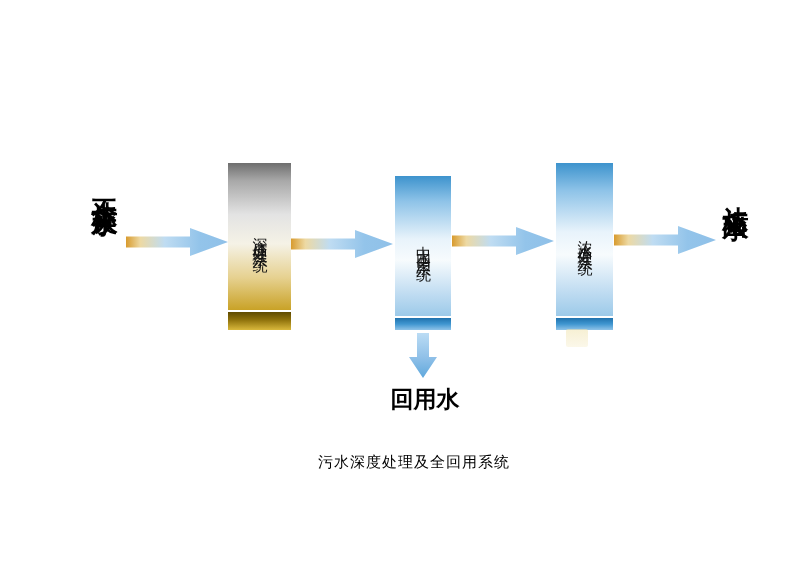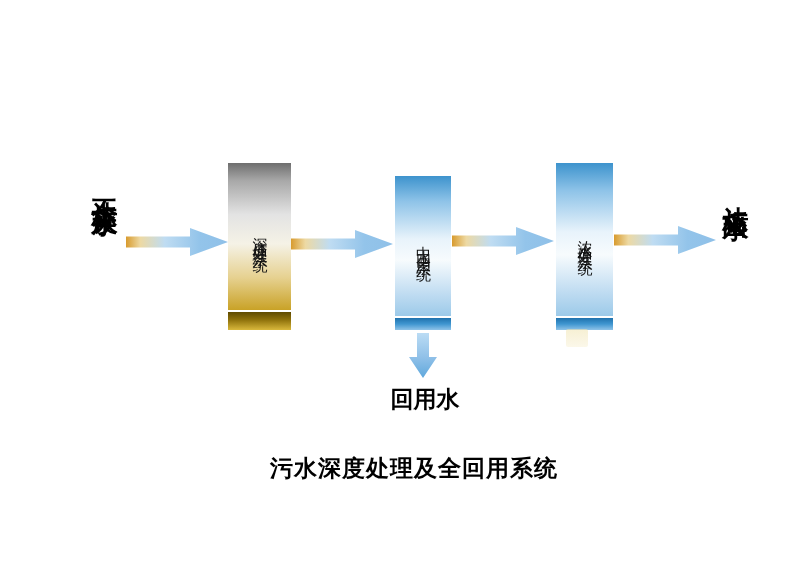--- a/index.html
+++ b/index.html
@@ -76,22 +76,22 @@
     font-weight: bold;
     font-size: 23px;
     color: #000000;
   }
   .caption {
     position: absolute;
     left: 114px;
     top: 453px;
     width: 600px;
     text-align: center;
-    font-weight: bold;
-    font-size: 23px;
+    font-weight: normal;
+    font-size: 15px;
     color: #000000;
     letter-spacing: 1px;
   }
   .faded-mark {
     position: absolute;
     left: 566px;
     top: 329px;
     width: 22px;
     height: 18px;
     background: linear-gradient(180deg, #f0e3b0 0%, #f8f2d8 100%);

